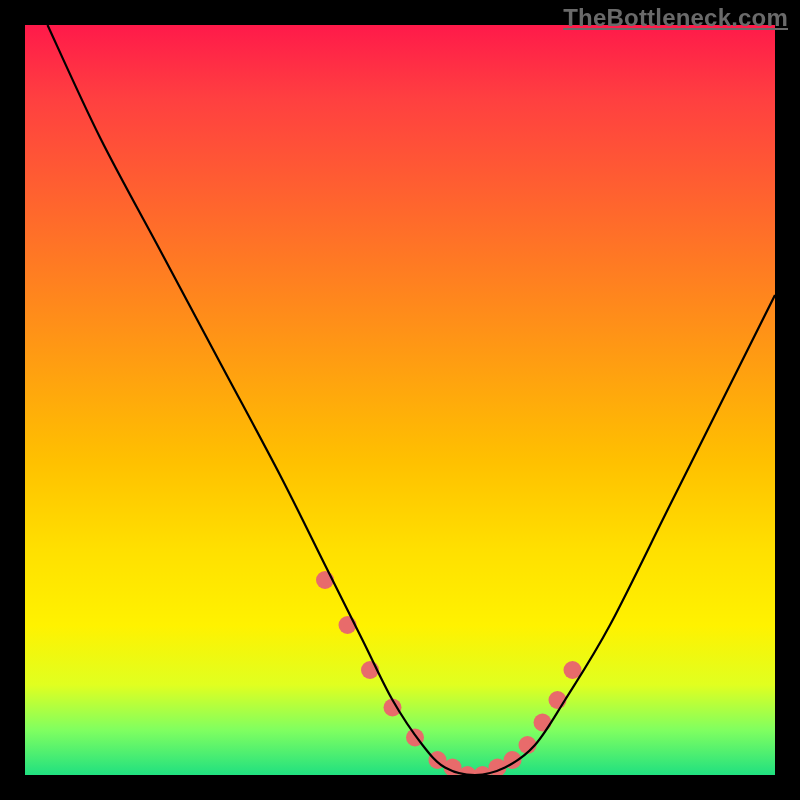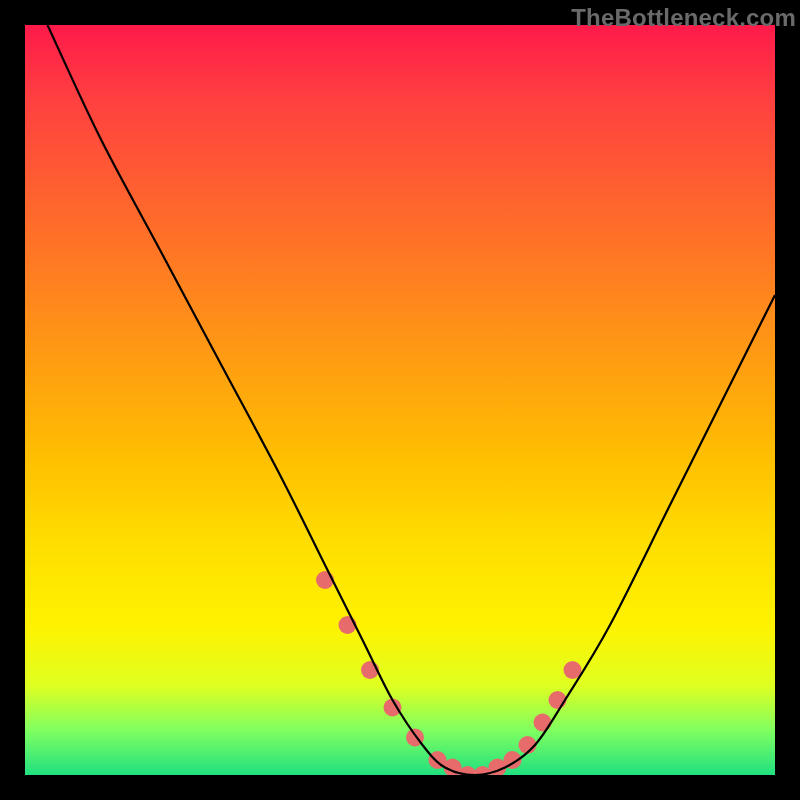--- a/index.html
+++ b/index.html
@@ -32,27 +32,28 @@
       #ffc000 58%,
       #ffe000 70%,
       #fff200 80%,
       #e0ff20 88%,
       #80ff60 94%,
       #20e080 100%);
   }
   .watermark {
     position: absolute;
     top: 4px;
-    right: 4px;
+    right: 12px;
     font-family: Arial, Helvetica, sans-serif;
     font-size: 24px;
     font-weight: bold;
     color: #6a6a6a;
     z-index: 10;
     letter-spacing: 0.2px;
+    text-decoration: underline;
   }
   svg.curve {
     position: absolute;
     left: 0;
     top: 0;
     width: 750px;
     height: 750px;
     z-index: 5;
   }
 </style>

